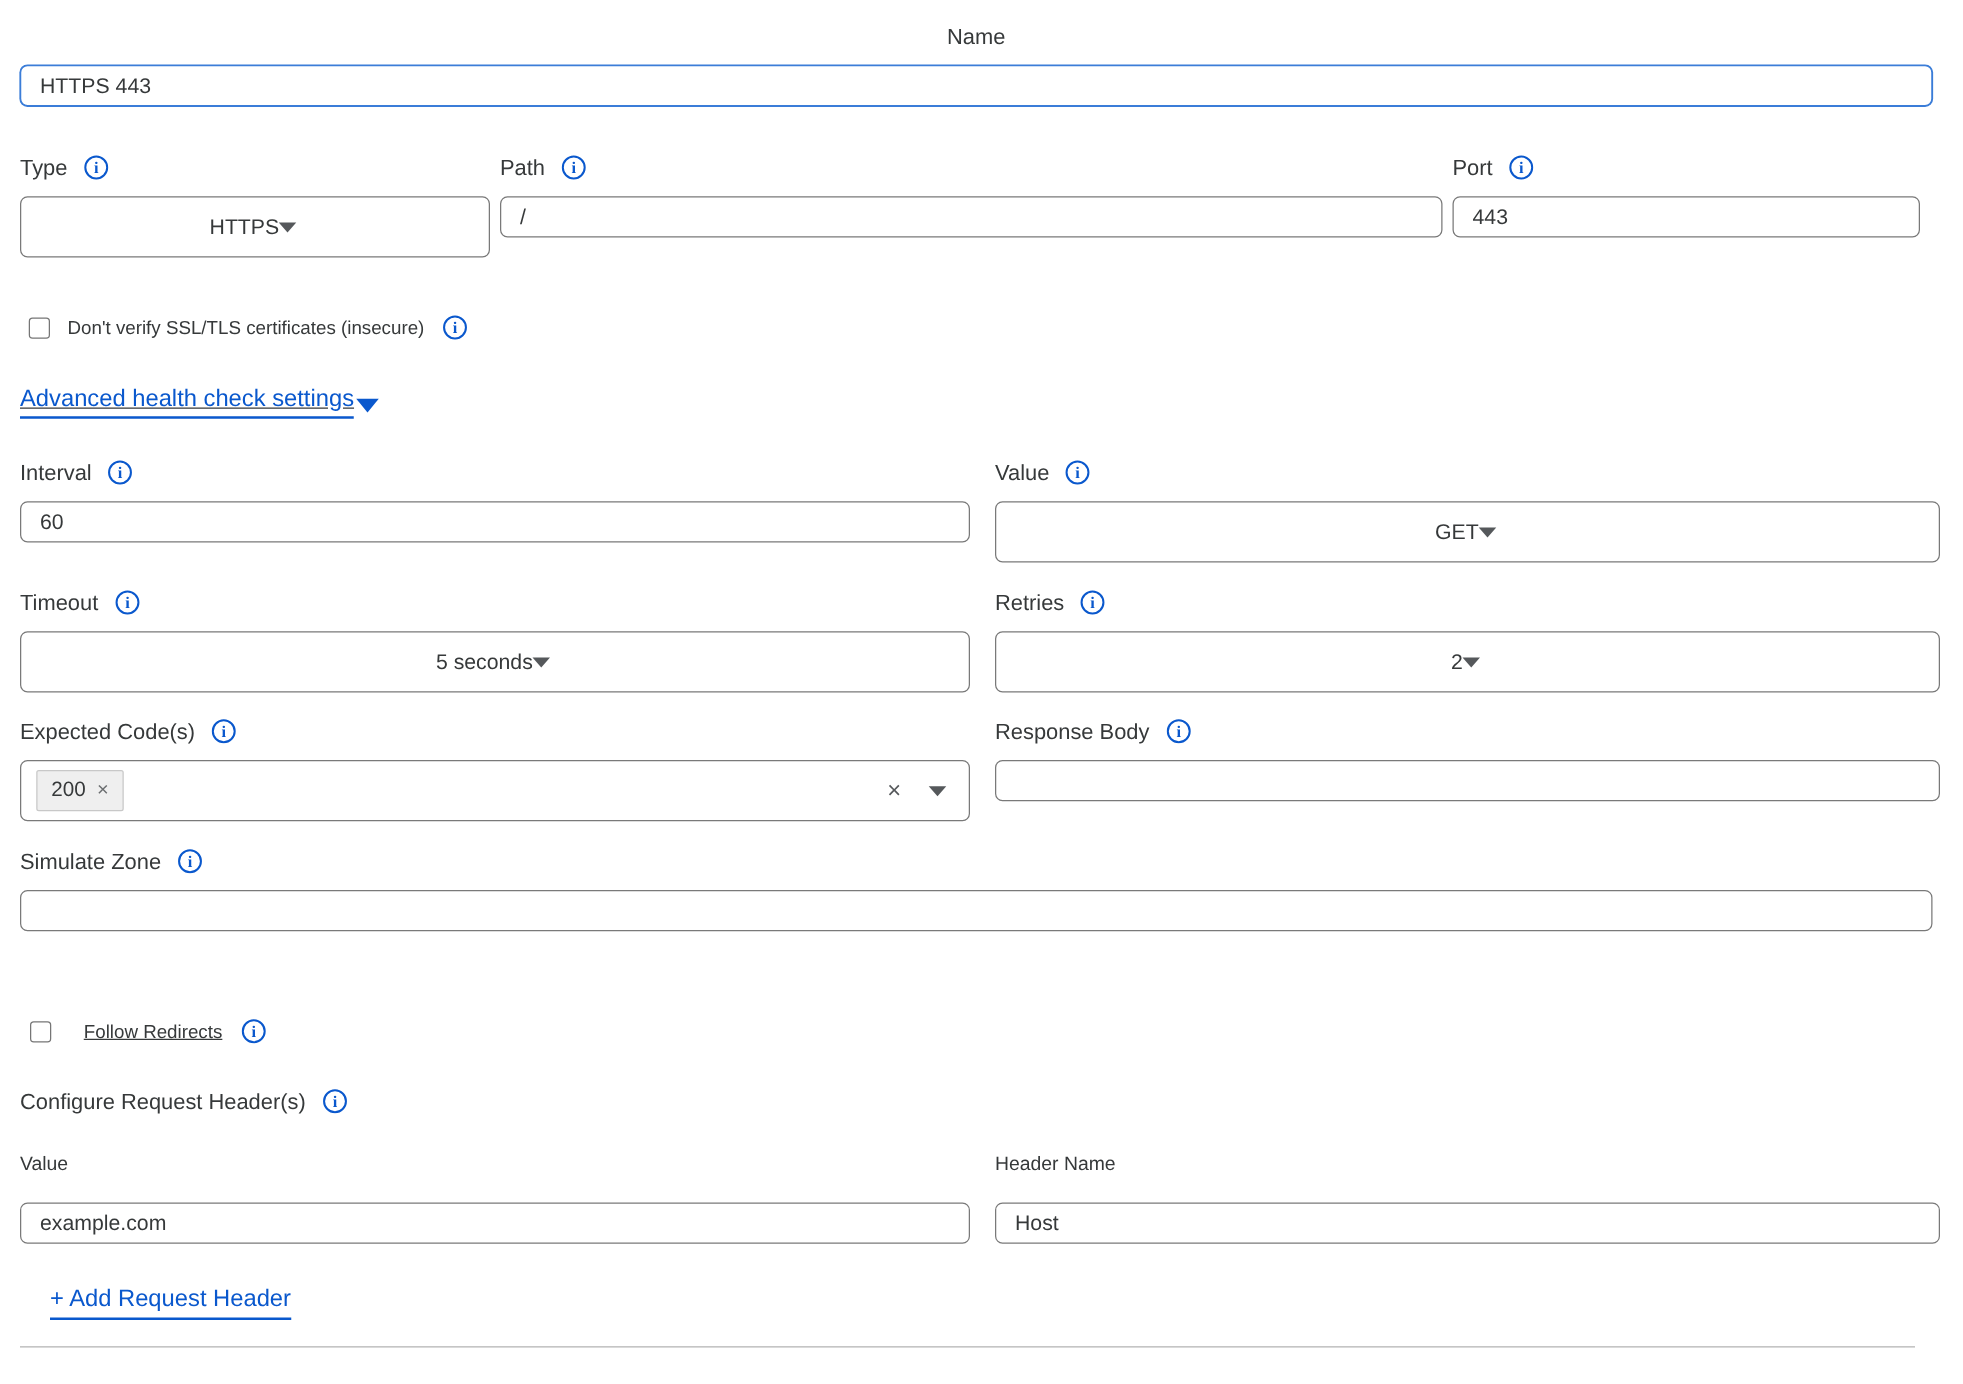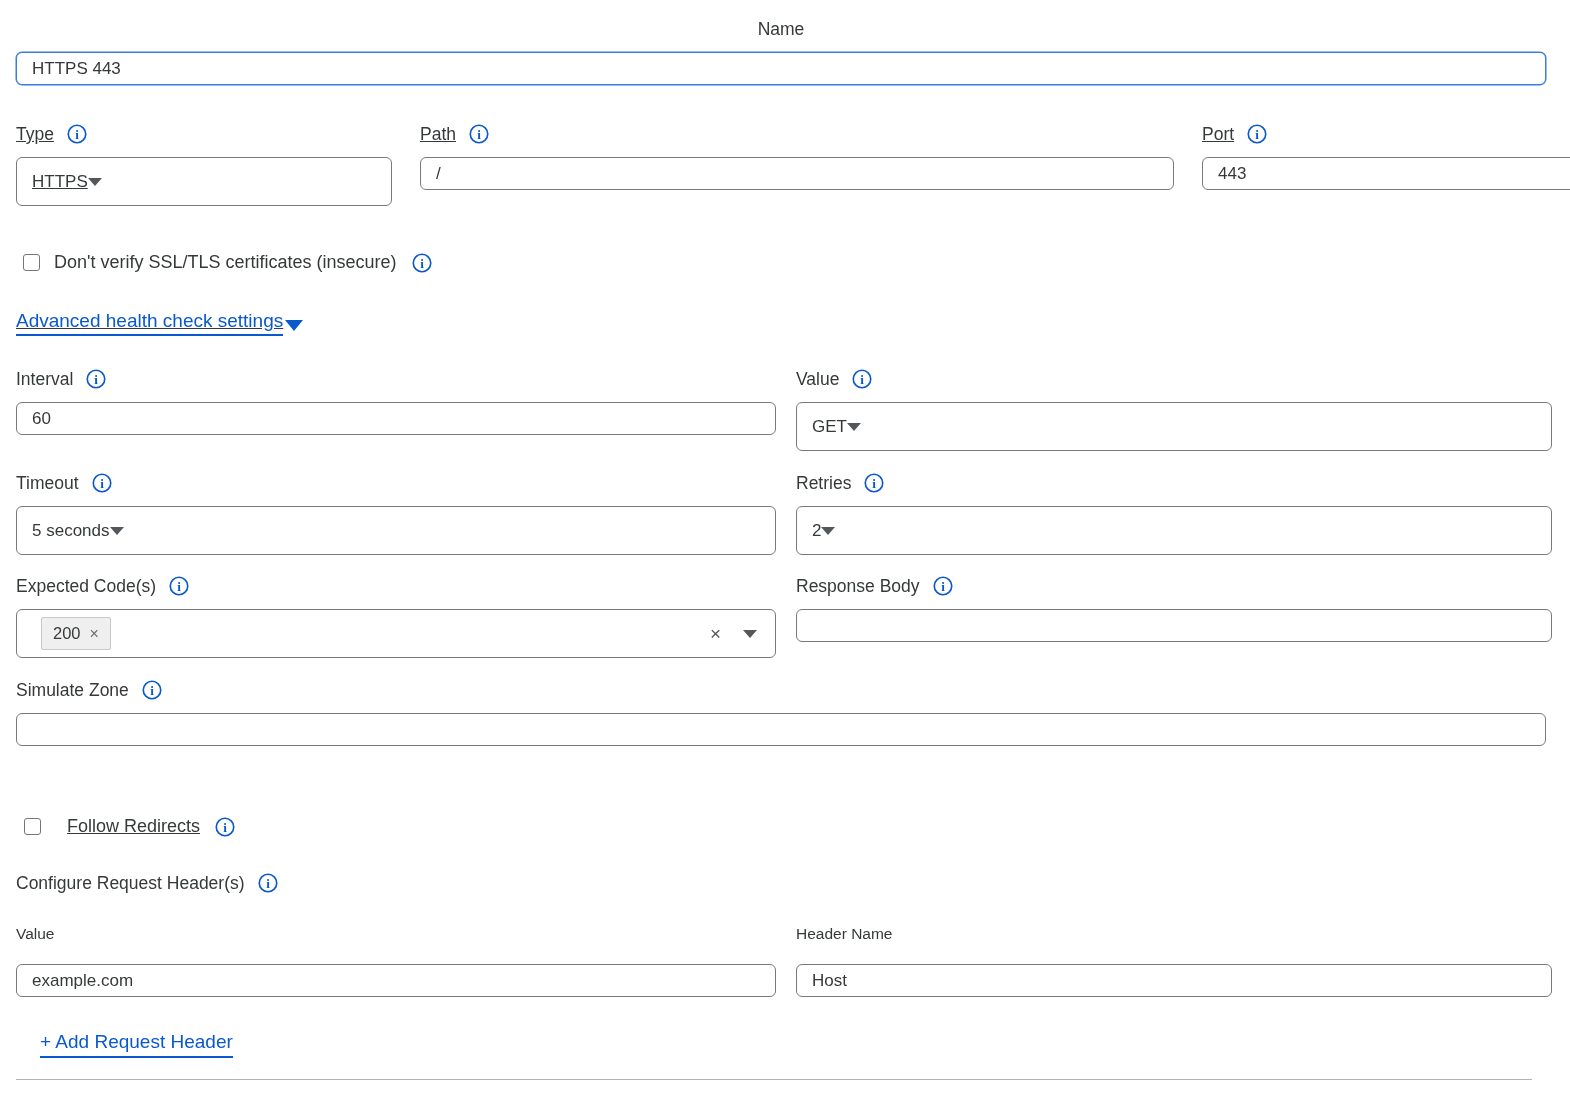--- a/index.html
+++ b/index.html
@@ -28,52 +28,52 @@
     padding: 0 15px; font-size: 17px; color: #36393a;
     font-family: "Liberation Sans", sans-serif;
     background: #fff; outline: none;
   }
   input.text-input.focused { border: 1px solid #3b7dd8; box-shadow: 0 0 0 0.5px #3b7dd8; }
 
   .select-box {
     height: 49px; border: 1px solid #797979; border-radius: 6px;
     background: #fff; display: flex; align-items: center;
     padding: 0 18px 0 15px; font-size: 17px; color: #36393a;
-    cursor: pointer; justify-content: flex-start;
+    cursor: pointer; justify-content: center;
   }
   .caret-down {
     width: 0; height: 0;
     border-left: 7px solid transparent; border-right: 7px solid transparent;
     border-top: 8px solid #55585b; flex: 0 0 auto;
   }
 
-  .row-3 { display: grid; grid-template-columns: 376px 754px 374px; gap: 28px; margin-top: 38px; text-decoration: underline; }
+  .row-3 { display: grid; grid-template-columns: 376px 754px 374px; gap: 8px; margin-top: 38px; }
   .row-2 { display: grid; grid-template-columns: 760px 756px; gap: 20px; }
 
   .checkbox-row { display: flex; align-items: center; }
   .checkbox {
     width: 17px; height: 17px; border: 1.6px solid #767676; border-radius: 3px;
     background: #fff; cursor: pointer; flex: 0 0 auto;
   }
-  .cb-label { font-size: 18px; color: #36393a; }
+  .cb-label { font-size: 15px; color: #36393a; }
 
   .adv-link-row { display: flex; align-items: center; margin-top: 37px; text-decoration: underline; }
   .adv-link {
     font-size: 19px; color: #0a58cd; text-decoration: none;
     border-bottom: 2px solid #0a58cd; padding-bottom: 2px; cursor: pointer;
   }
   .link-caret {
     width: 0; height: 0; margin-left: 2px; margin-top: 4px;
     border-left: 9px solid transparent; border-right: 9px solid transparent;
     border-top: 11px solid #0a58cd;
   }
 
   .multiselect {
     height: 49px; border: 1px solid #797979; border-radius: 6px;
-    display: flex; align-items: center; padding: 0 18px 0 24px; background: #fff;
+    display: flex; align-items: center; padding: 0 18px 0 12px; background: #fff;
   }
   .tag {
     display: inline-flex; align-items: center; gap: 9px;
     background: #efefef; border: 1px solid #c8c8c8; border-radius: 2px;
     padding: 6px 11px; font-size: 16.5px; color: #36393a;
   }
   .tag-x { color: #6b6e70; font-size: 16px; cursor: pointer; line-height: 1; }
   .ms-right { margin-left: auto; display: flex; align-items: center; gap: 22px; }
   .ms-clear { color: #55585b; font-size: 19px; cursor: pointer; line-height: 1; }
 

